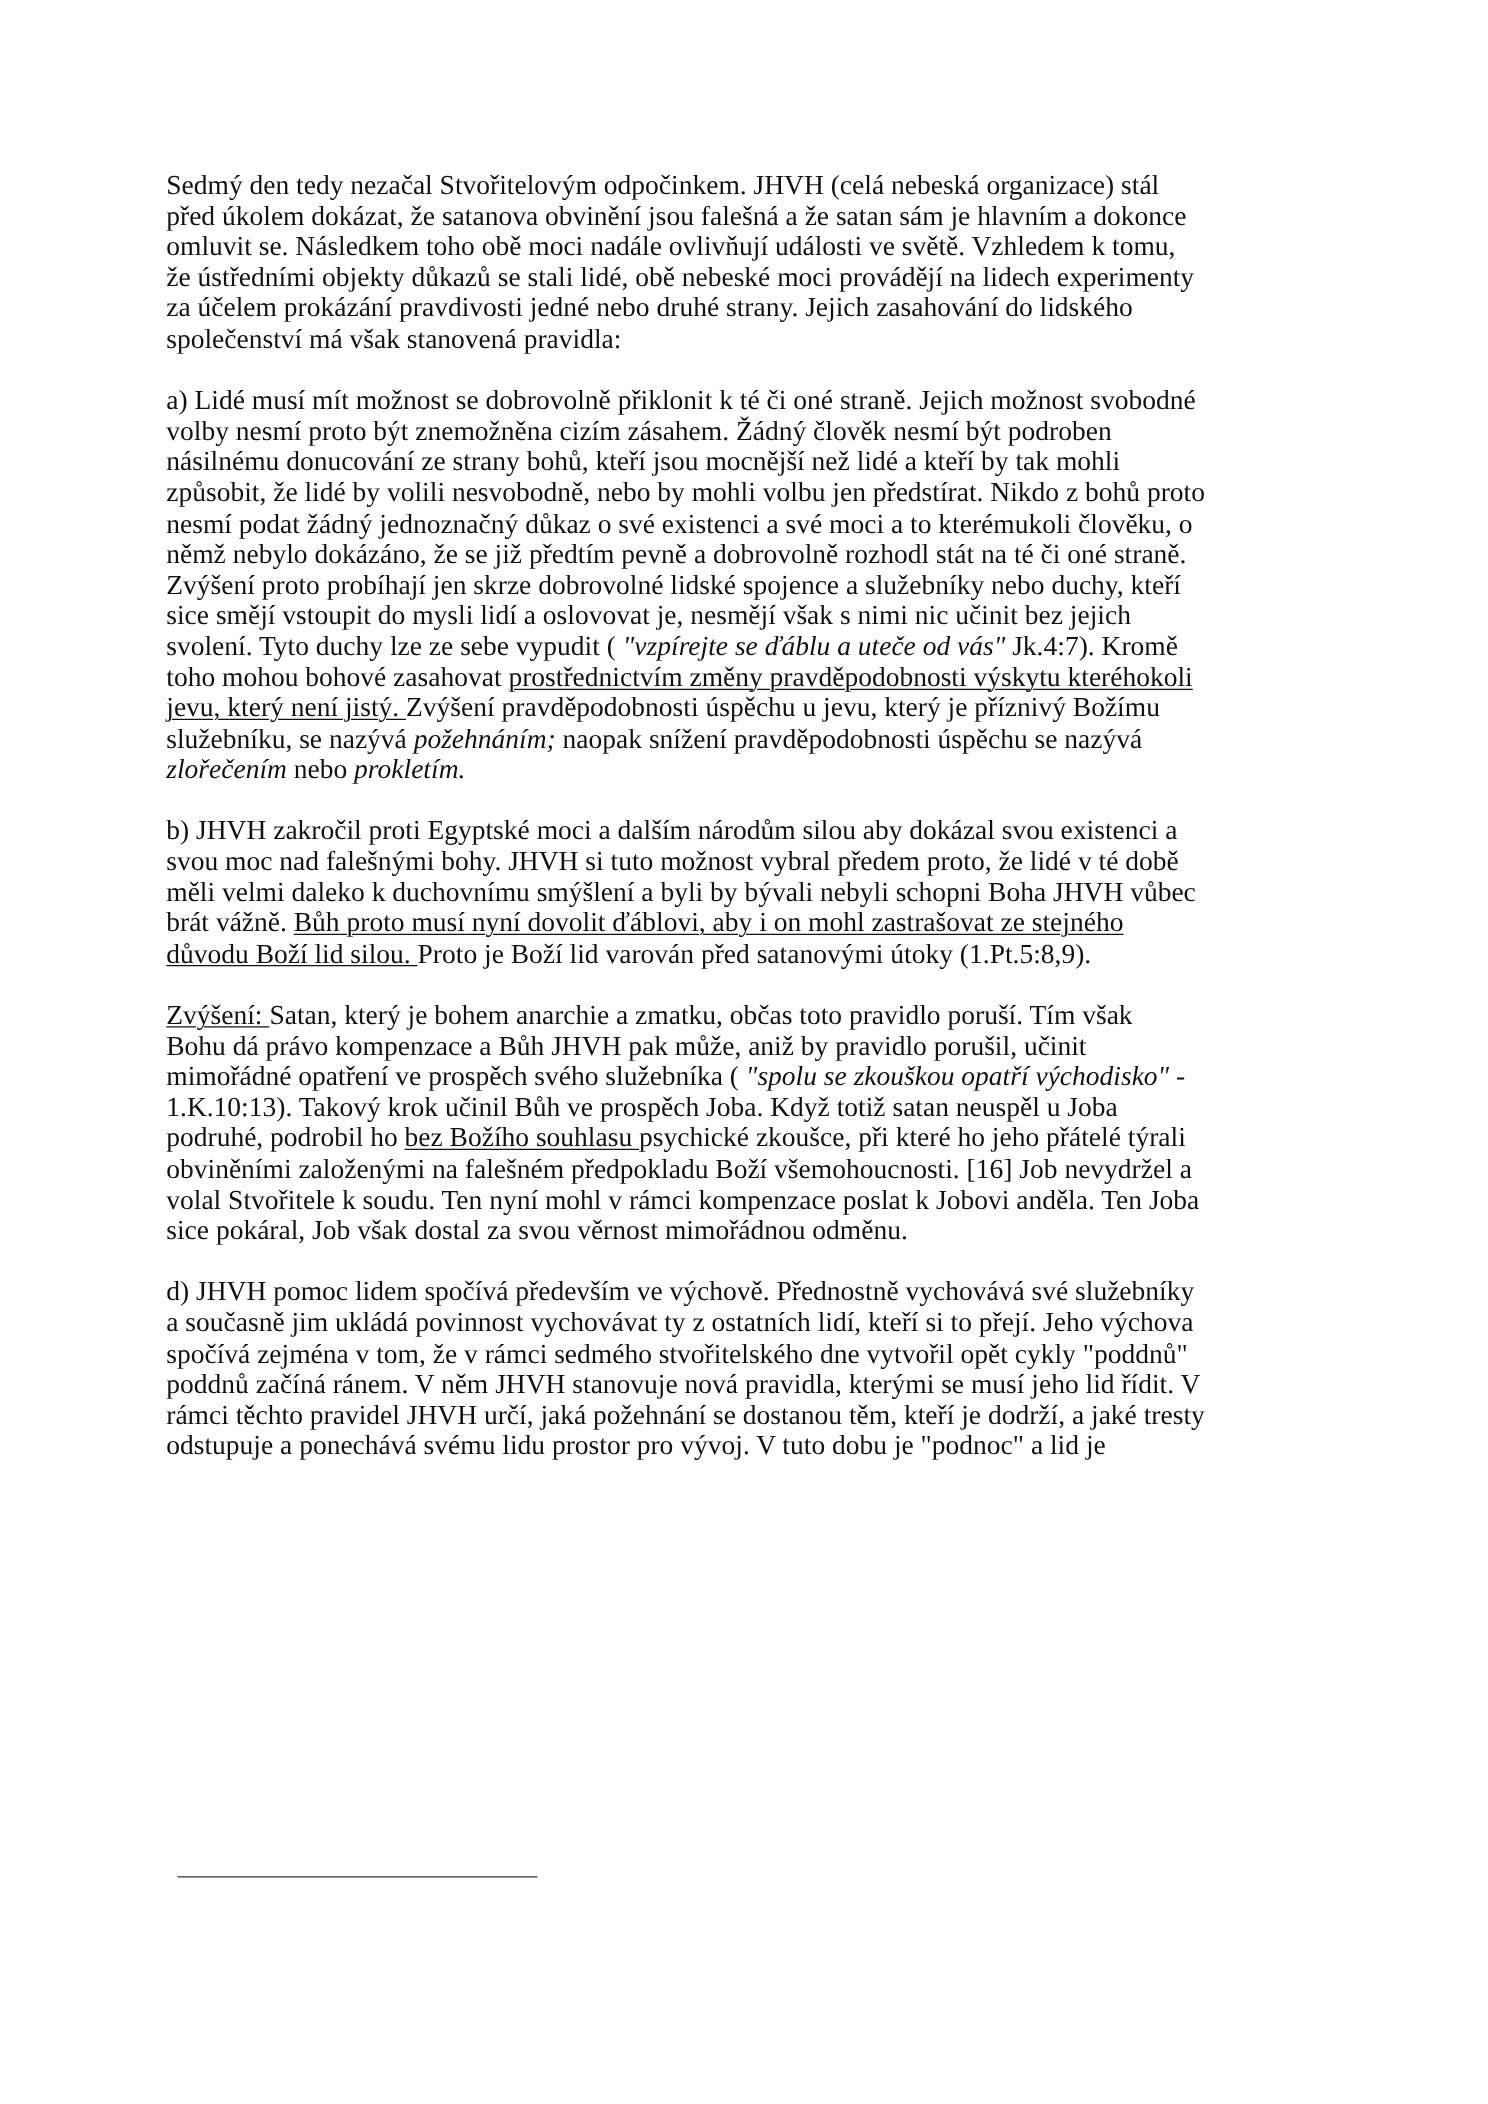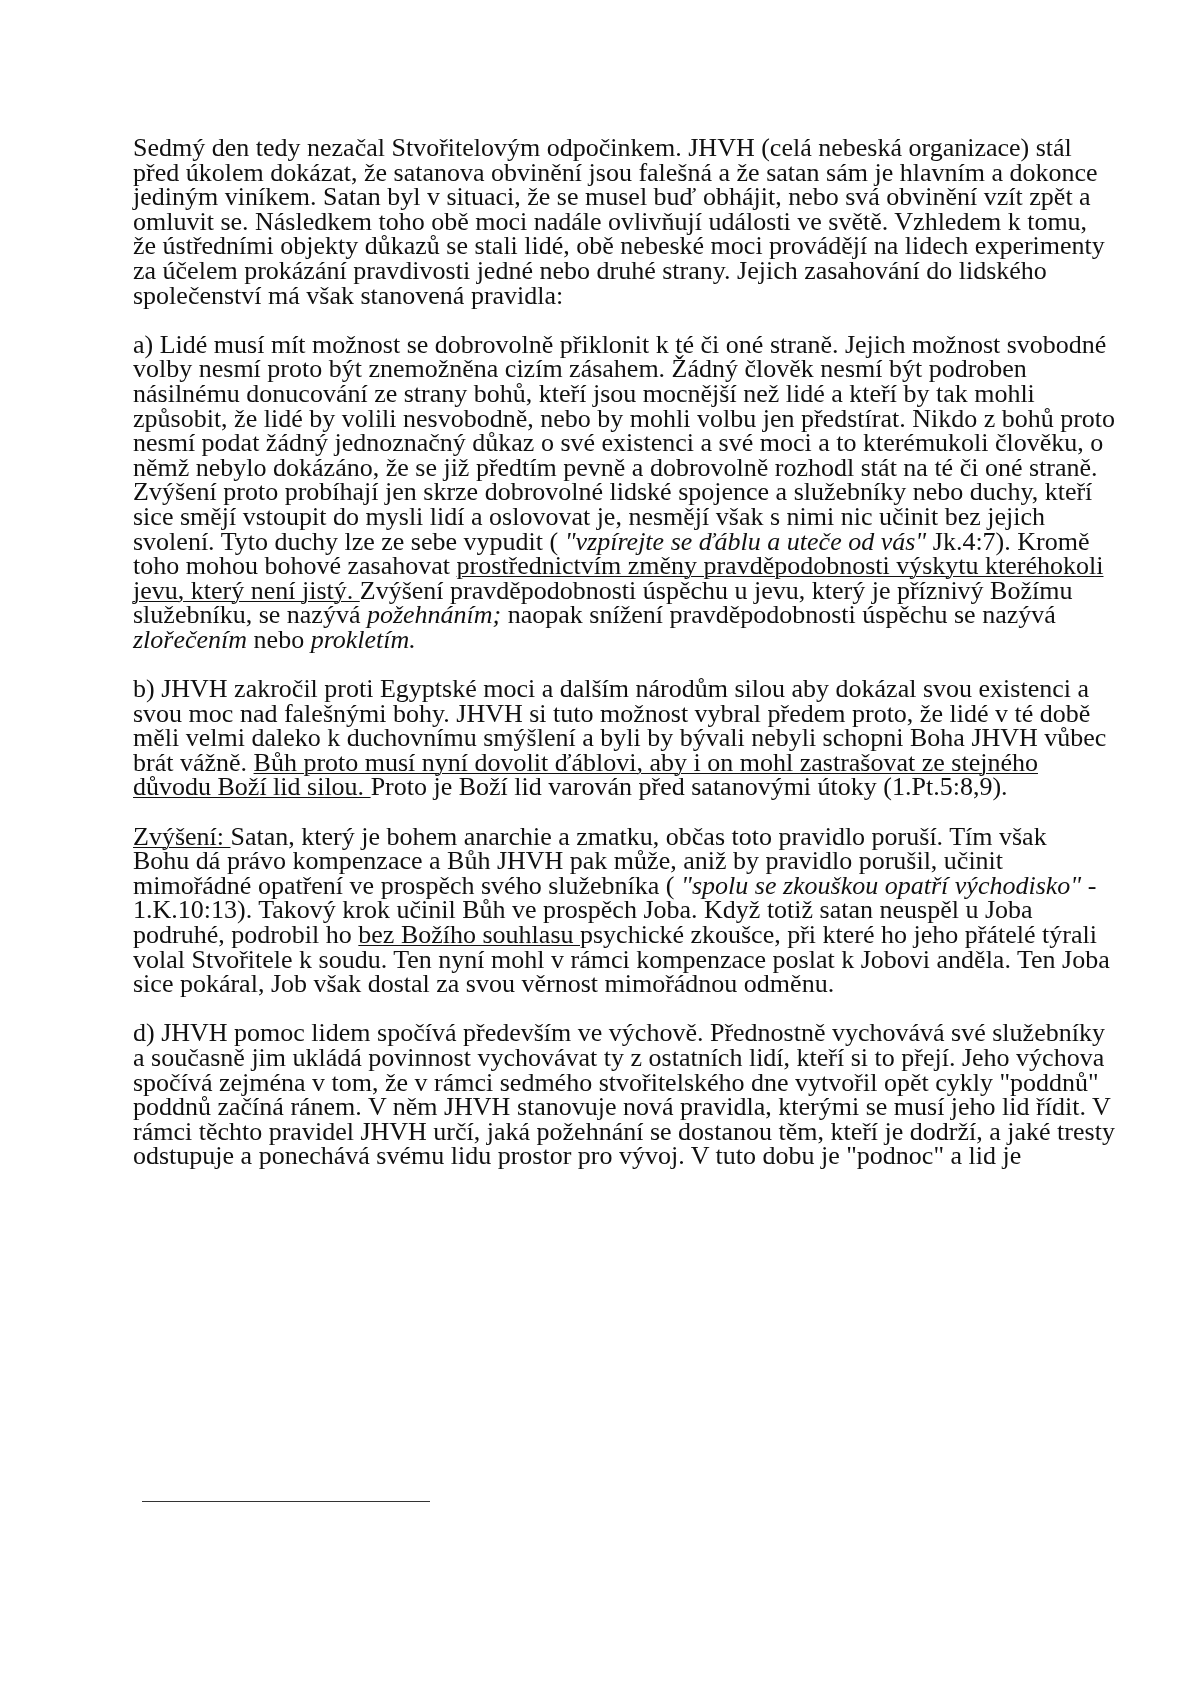--- a/index.html
+++ b/index.html
@@ -1,38 +1,37 @@
 <!DOCTYPE html>
 <html><head>
 <meta charset="utf-8">
 <style>
   html, body { margin: 0; padding: 0; background: #ffffff; }
   body { width: 1190px; height: 1683px; position: relative; overflow: hidden; }
   .page {
     position: absolute; left: 133px; top: 136px; width: 920px;
     font-family: "Liberation Serif", "DejaVu Serif", serif;
-    font-size: 26px; line-height: 24.6px; color: #111111;
+    font-size: 22px; line-height: 24.6px; color: #111111;
   }
   .para { margin: 0 0 24.6px 0; }
   .line { display: block; white-space: nowrap; }
   .u { text-decoration: underline; text-underline-offset: 2px; text-decoration-thickness: 1px; }
   .i { font-style: italic; }
   .footnote-sep {
     position: absolute; left: 142px; top: 1501px; width: 288px; height: 0;
     border-top: 1.5px solid #333333;
   }
 </style>
 </head>
 <body>
 
 <div class="page" id="page">
     <div class="para">
       <span class="line"><span>Sedmý den tedy nezačal Stvořitelovým odpočinkem. JHVH (celá nebeská organizace) stál</span></span>
       <span class="line"><span>před úkolem dokázat, že satanova obvinění jsou falešná a že satan sám je hlavním a dokonce</span></span>
-      <span class="line"><span>jediným viníkem. Satan byl v situaci, že se musel buď obhájit, nebo svá obvinění vzít zpět a</span></span>
       <span class="line"><span>omluvit se. Následkem toho obě moci nadále ovlivňují události ve světě. Vzhledem k tomu,</span></span>
       <span class="line"><span>že ústředními objekty důkazů se stali lidé, obě nebeské moci provádějí na lidech experimenty</span></span>
       <span class="line"><span>za účelem prokázání pravdivosti jedné nebo druhé strany. Jejich zasahování do lidského</span></span>
       <span class="line"><span>společenství má však stanovená pravidla:</span></span>
     </div>
     <div class="para">
       <span class="line"><span>a) Lidé musí mít možnost se dobrovolně přiklonit k té či oné straně. Jejich možnost svobodné</span></span>
       <span class="line"><span>volby nesmí proto být znemožněna cizím zásahem. Žádný člověk nesmí být podroben</span></span>
       <span class="line"><span>násilnému donucování ze strany bohů, kteří jsou mocnější než lidé a kteří by tak mohli</span></span>
       <span class="line"><span>způsobit, že lidé by volili nesvobodně, nebo by mohli volbu jen předstírat. Nikdo z bohů proto</span></span>
@@ -52,20 +51,21 @@
       <span class="line"><span>měli velmi daleko k duchovnímu smýšlení a byli by bývali nebyli schopni Boha JHVH vůbec</span></span>
       <span class="line"><span>brát vážně. </span><span class="u">Bůh proto musí nyní dovolit ďáblovi, aby i on mohl zastrašovat ze stejného</span></span>
       <span class="line"><span class="u">důvodu Boží lid silou. </span><span>Proto je Boží lid varován před satanovými útoky (1.Pt.5:8,9).</span></span>
     </div>
     <div class="para">
       <span class="line"><span class="u">Zvýšení: </span><span>Satan, který je bohem anarchie a zmatku, občas toto pravidlo poruší. Tím však</span></span>
       <span class="line"><span>Bohu dá právo kompenzace a Bůh JHVH pak může, aniž by pravidlo porušil, učinit</span></span>
       <span class="line"><span>mimořádné opatření ve prospěch svého služebníka ( </span><span class="i">"spolu se zkouškou opatří východisko"</span><span> -</span></span>
       <span class="line"><span>1.K.10:13). Takový krok učinil Bůh ve prospěch Joba. Když totiž satan neuspěl u Joba</span></span>
       <span class="line"><span>podruhé, podrobil ho </span><span class="u">bez Božího souhlasu </span><span>psychické zkoušce, při které ho jeho přátelé týrali</span></span>
+      <span class="line"><span>obviněními založenými na falešném předpokladu Boží všemohoucnosti. [16] Job nevydržel a</span></span>
       <span class="line"><span>volal Stvořitele k soudu. Ten nyní mohl v rámci kompenzace poslat k Jobovi anděla. Ten Joba</span></span>
       <span class="line"><span>sice pokáral, Job však dostal za svou věrnost mimořádnou odměnu.</span></span>
     </div>
     <div class="para">
       <span class="line"><span>d) JHVH pomoc lidem spočívá především ve výchově. Přednostně vychovává své služebníky</span></span>
       <span class="line"><span>a současně jim ukládá povinnost vychovávat ty z ostatních lidí, kteří si to přejí. Jeho výchova</span></span>
       <span class="line"><span>spočívá zejména v tom, že v rámci sedmého stvořitelského dne vytvořil opět cykly "poddnů"</span></span>
       <span class="line"><span>poddnů začíná ránem. V něm JHVH stanovuje nová pravidla, kterými se musí jeho lid řídit. V</span></span>
       <span class="line"><span>rámci těchto pravidel JHVH určí, jaká požehnání se dostanou těm, kteří je dodrží, a jaké tresty</span></span>
       <span class="line"><span>odstupuje a ponechává svému lidu prostor pro vývoj. V tuto dobu je "podnoc" a lid je</span></span>

